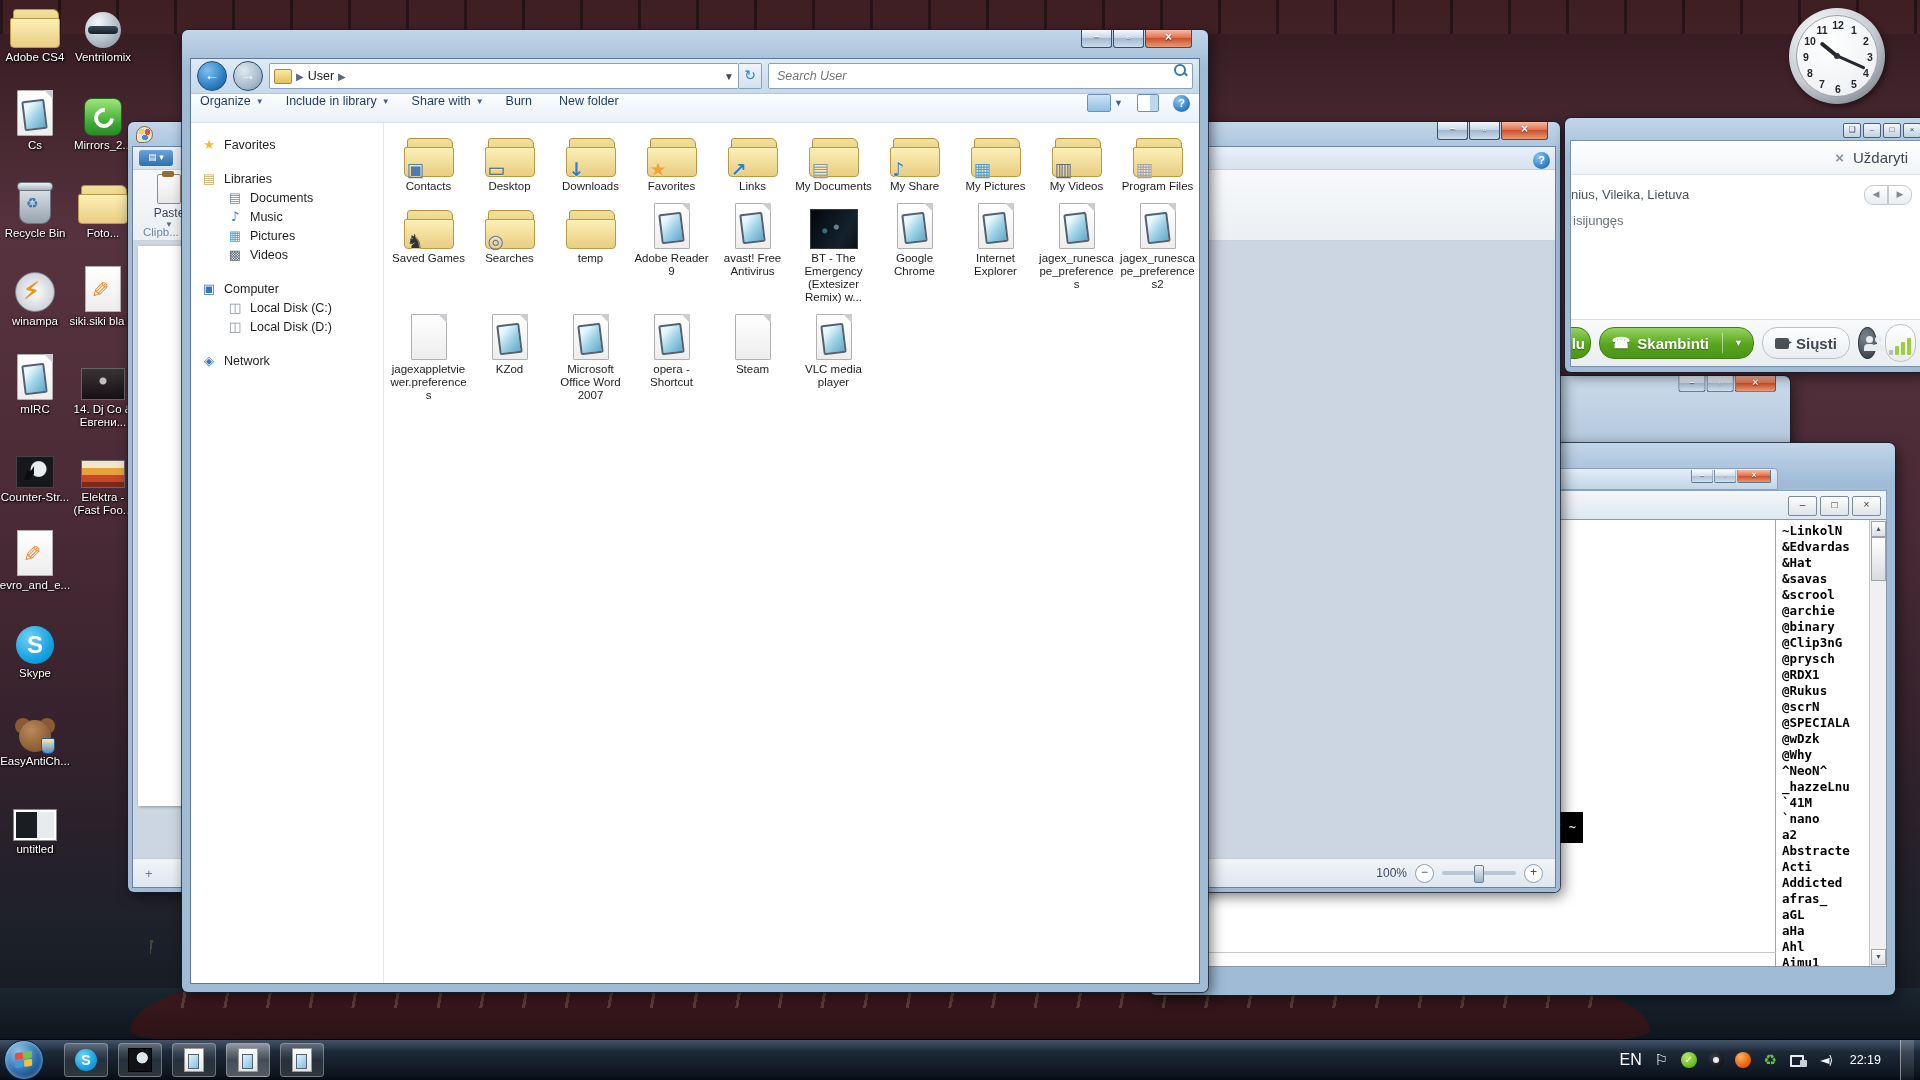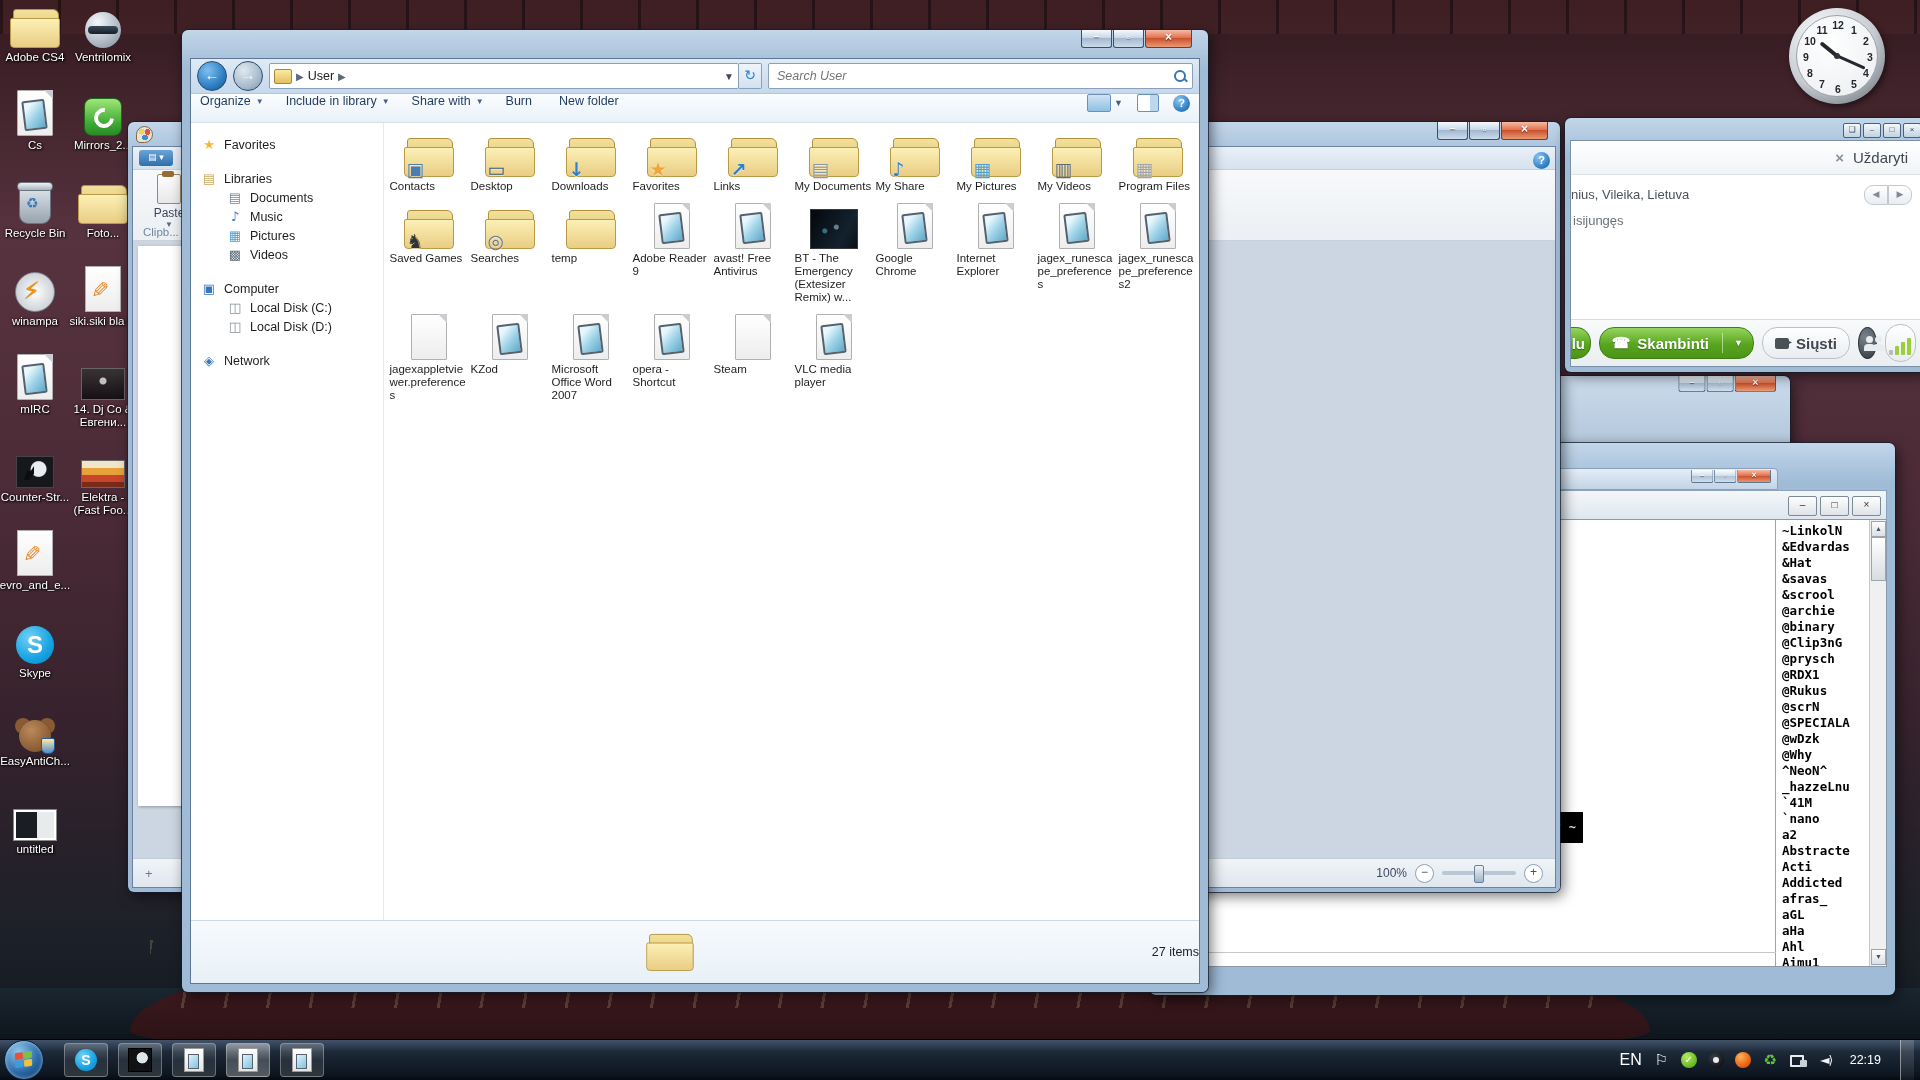--- a/index.html
+++ b/index.html
@@ -120,21 +120,21 @@
   .addr{flex:0 0 460px;height:24px;background:#fff;border:1px solid #8aa0b8;border-radius:2px;
     display:flex;align-items:center;font-size:12.5px;color:#222;padding:0 4px;gap:4px}
   .addr .mini-folder{width:16px;height:13px;background:linear-gradient(#fceb9e,#e3bf64);
     border:1px solid #a8873a;border-radius:2px}
   .crumb-sep{color:#5a6a7a;font-size:10px}
   .addr .spacer{flex:1}
   .addr .drop{color:#446;font-size:10px}
   .refresh{width:22px;height:24px;background:linear-gradient(#eef4fa,#d3e2f0);border:1px solid #8aa0b8;
     border-left:none;border-radius:0 2px 2px 0;color:#2f7fd0;font-size:14px;text-align:center;line-height:22px;margin-left:-6px}
   .searchbox{flex:1;height:24px;background:#fff;border:1px solid #8aa0b8;border-radius:2px;
-    display:flex;align-items:center;padding:0 6px}
+    display:flex;padding:0 6px}
   .searchbox input{flex:1;border:none;outline:none;font-size:12.5px;font-style:italic;color:#777;
     font-family:"Liberation Sans",sans-serif;background:transparent}
   .mag{width:12px;height:12px;position:relative}
   .mag::before{content:"";position:absolute;left:0;top:0;width:8px;height:8px;border:2px solid #3a76b0;border-radius:50%}
   .mag::after{content:"";position:absolute;left:9px;top:9px;width:5px;height:2px;background:#3a76b0;transform:rotate(45deg)}
   .toolbar{height:28px;background:linear-gradient(#fbfdfe,#e9f1f9);border-bottom:1px solid #d5e0ec;
     display:flex;align-items:flex-start;padding:0 9px;gap:22px;font-size:12.5px;color:#1e3c5f}
   .tool-item{display:flex;align-items:center;gap:5px;cursor:default}
   .tool-item .drop{font-size:9px;color:#44608a}
   .toolbar .right{margin-left:auto;display:flex;align-items:center;gap:14px}
@@ -145,21 +145,21 @@
   .ex-main{flex:1;display:flex;background:#fff;min-height:0}
   .sidebar{flex:0 0 182px;padding:12px 0 0 10px;border-right:1px solid #e4eaf1;font-size:12.5px;color:#1e1e1e}
   .s-item{display:flex;align-items:center;gap:7px;height:19px;cursor:default}
   .s-item .sg{width:16px;text-align:center;font-family:"DejaVu Sans",sans-serif;font-size:13px}
   .s-item.child{padding-left:26px}
   .s-item.gap{margin-top:15px}
   .files{flex:1;padding:4px 0 0 4px;overflow:hidden}
   .frow{display:flex;align-items:flex-start}
   .fitem{width:81px;display:flex;flex-direction:column;align-items:center;margin-bottom:6px;cursor:default}
   .fitem .slot{height:50px;display:flex;align-items:flex-end;justify-content:center}
-  .fitem .flabel{font-size:11.5px;line-height:13px;color:#1e1e1e;width:78px;
+  .fitem .flabel{font-size:11.5px;line-height:13px;color:#1e1e1e;text-align:center;width:78px;
     overflow-wrap:anywhere;margin-top:3px}
   .detailpane{height:62px;background:linear-gradient(#f7fafd,#e7f0f8);border-top:1px solid #ccd9e6;
     display:flex;align-items:center;padding-left:16px;gap:18px}
   .detailpane .count{font-size:12.5px;color:#1e1e1e}
 
   
   .paint{left:128px;top:122px;width:1432px;height:770px;z-index:3}
   .paint .cbtns{right:12px}
   .paint .qat{position:absolute;left:8px;top:4px;display:flex;gap:5px;align-items:center}
   .palette{width:15px;height:15px;border-radius:50% 50% 50% 4px;
@@ -1019,24 +1019,20 @@
               <div class="slot">
                 <span class="ico page">
                   <span class="glyph"></span>
                 </span>
               </div>
               <div class="flabel">VLC media player</div>
             </div>
           </div>
       </div>
     </div>
-    <div class="detailpane">
-      <span class="ico folder" style="transform:scale(.95)"></span>
-      <span class="count">27 items</span>
-    </div>
   </div>
 </div>
 
 <div class="taskbar">
   <div class="startorb">
     <div class="winflag">
         <i></i>
         <i></i>
         <i></i>
         <i></i>

